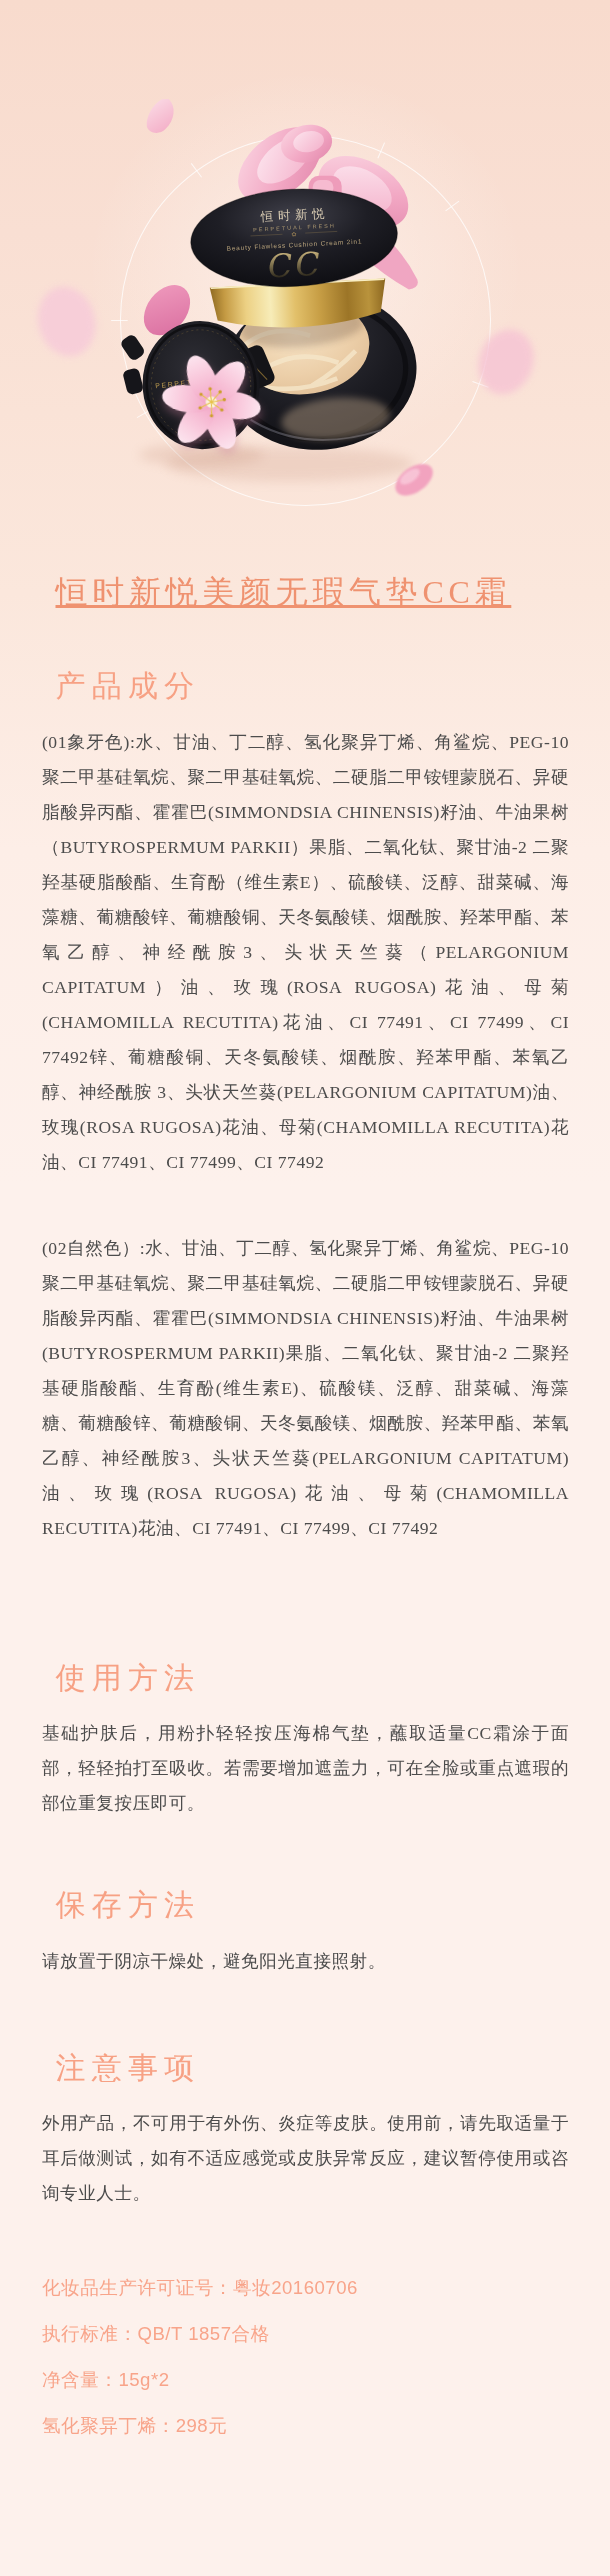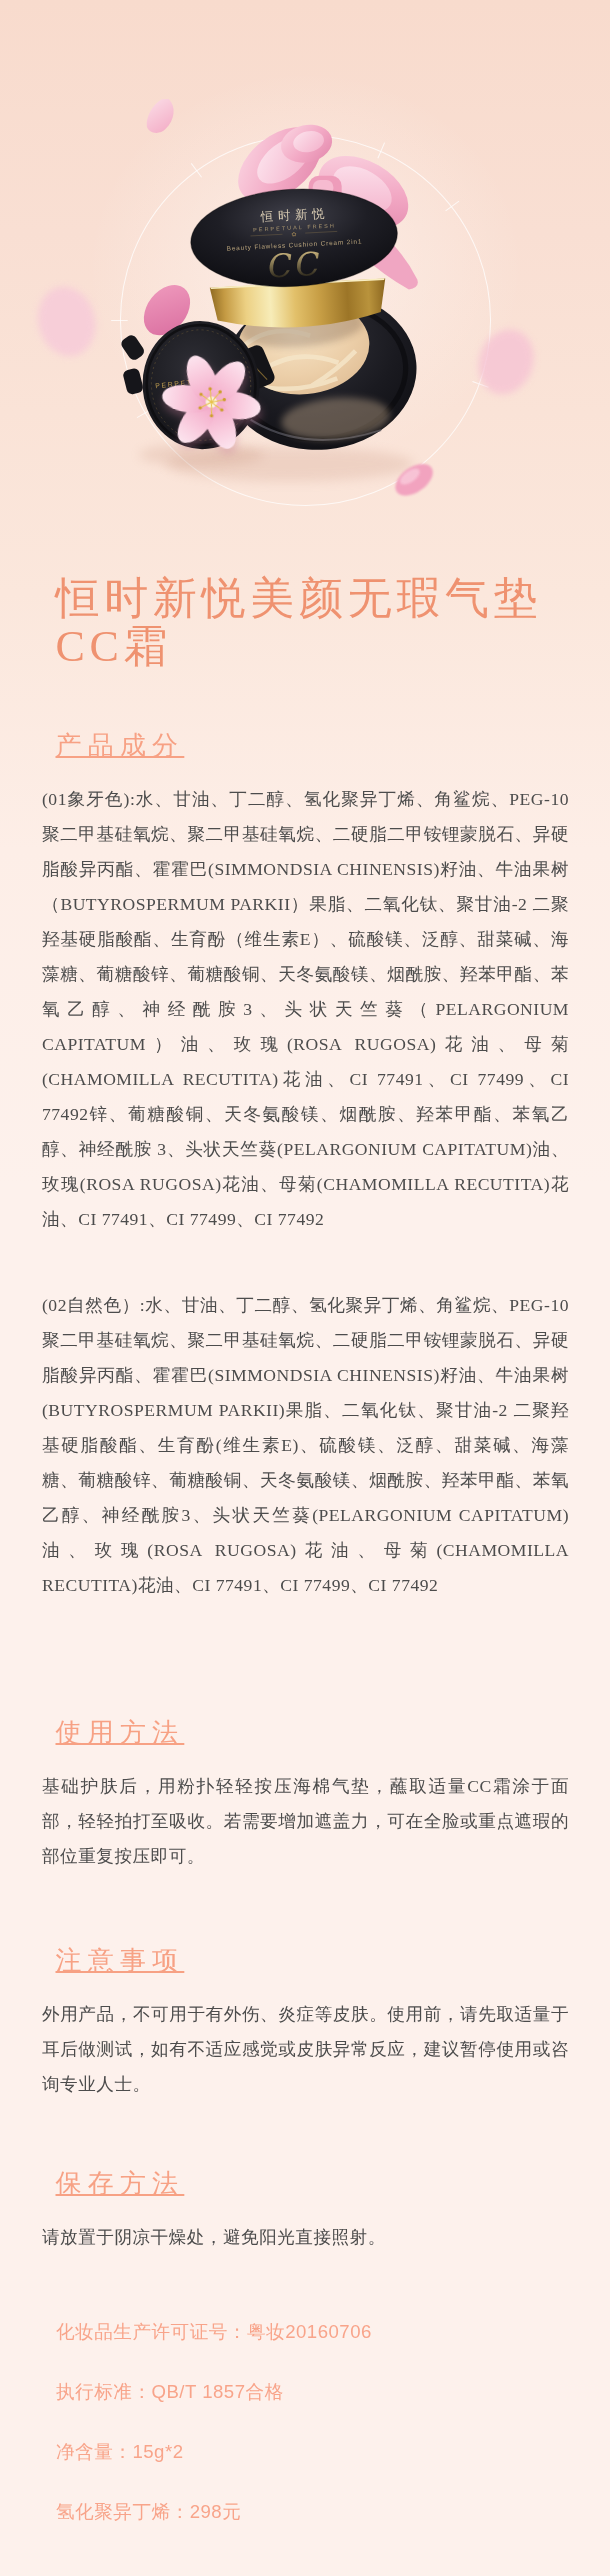--- a/index.html
+++ b/index.html
@@ -22,42 +22,42 @@
   .lid-divider-glyph { font-size:12px; fill:#8a7550; }
   .lid-product-line  { font-family:"Liberation Sans","DejaVu Sans",sans-serif; font-size:12.5px; letter-spacing:1.6px; fill:#b7a27b; }
   .lid-monogram  { font-family:"DejaVu Serif","Liberation Serif",serif; font-style:italic; font-size:62px; letter-spacing:6px; }
   .puff-label    { font-family:"Liberation Sans","DejaVu Sans",sans-serif; font-size:13.5px; letter-spacing:3.2px; fill:#bd9b4f; }
 
   
   .content { padding:0 42px; }
   .product-title {
     margin:40px 0 0 13.5px;
     font-family:"Liberation Serif","DejaVu Serif",serif; font-weight:400;
-    font-size:44px; line-height:1.1; letter-spacing:4.7px; color:#ef9270;
+    font-size:32px; line-height:1.1; letter-spacing:4.7px; color:#ef9270;text-decoration:underline;
   }
   .section-heading {
     margin:0 0 0 13.5px; font-weight:400;
-    font-size:26px; line-height:1.1; letter-spacing:6.2px; color:#f7a184;text-decoration:underline;
+    font-size:30px; line-height:1.1; letter-spacing:6.2px; color:#f7a184;
   }
   .body-text {
     margin:0; font-size:17.6px; line-height:35px; color:#4c4c4c;
     text-align:justify; letter-spacing:0.5px;font-family:Liberation Serif, serif;
   }
   .hd-ingredients { margin-top:59px; }
   .p-ingredients-1 { margin-top:23px; }
   .p-ingredients-2 { margin-top:51px; }
   .hd-usage   { margin-top:115px; }
   .p-usage    { margin-top:22px; }
   .hd-storage { margin-top:67px; }
   .p-storage  { margin-top:23px; }
   .hd-notice  { margin-top:72px; }
   .p-notice   { margin-top:22px; }
 
   .footer { margin-top:54px; }
-  .footer p { margin:14px; font-size:18.6px; line-height:46px; color:#f8a48a; letter-spacing:0.5px; }
+  .footer p { margin:0; font-size:18.6px; line-height:46px; color:#f8a48a; letter-spacing:0.5px; }
 </style>
 </head>
 <body>
 
 <div class="page">
 
   <div class="hero">
     <svg width="611" height="535" viewBox="0 0 1180 1035">
       <defs>
         <radialGradient id="gLid" cx="50%" cy="28%" r="80%">
@@ -274,27 +274,27 @@
       <p class="body-text p-ingredients-1">(01象牙色):水、甘油、丁二醇、氢化聚异丁烯、角鲨烷、PEG-10 聚二甲基硅氧烷、聚二甲基硅氧烷、二硬脂二甲铵锂蒙脱石、异硬脂酸异丙酯、霍霍巴(SIMMONDSIA CHINENSIS)籽油、牛油果树（BUTYROSPERMUM PARKII）果脂、二氧化钛、聚甘油-2 二聚羟基硬脂酸酯、生育酚（维生素E）、硫酸镁、泛醇、甜菜碱、海藻糖、葡糖酸锌、葡糖酸铜、天冬氨酸镁、烟酰胺、羟苯甲酯、苯氧乙醇、神经酰胺3、头状天竺葵（PELARGONIUM CAPITATUM）油、玫瑰(ROSA RUGOSA)花油、母菊(CHAMOMILLA RECUTITA)花油、CI 77491、CI 77499、CI 77492锌、葡糖酸铜、天冬氨酸镁、烟酰胺、羟苯甲酯、苯氧乙醇、神经酰胺 3、头状天竺葵(PELARGONIUM CAPITATUM)油、玫瑰(ROSA RUGOSA)花油、母菊(CHAMOMILLA RECUTITA)花油、CI 77491、CI 77499、CI 77492</p>
       <p class="body-text p-ingredients-2">(02自然色）:水、甘油、丁二醇、氢化聚异丁烯、角鲨烷、PEG-10 聚二甲基硅氧烷、聚二甲基硅氧烷、二硬脂二甲铵锂蒙脱石、异硬脂酸异丙酯、霍霍巴(SIMMONDSIA CHINENSIS)籽油、牛油果树(BUTYROSPERMUM PARKII)果脂、二氧化钛、聚甘油-2 二聚羟基硬脂酸酯、生育酚(维生素E)、硫酸镁、泛醇、甜菜碱、海藻糖、葡糖酸锌、葡糖酸铜、天冬氨酸镁、烟酰胺、羟苯甲酯、苯氧乙醇、神经酰胺3、头状天竺葵(PELARGONIUM CAPITATUM)油、玫瑰(ROSA RUGOSA)花油、母菊(CHAMOMILLA RECUTITA)花油、CI 77491、CI 77499、CI 77492</p>
     </section>
 
     <section>
       <h2 class="section-heading hd-usage">使用方法</h2>
       <p class="body-text p-usage">基础护肤后，用粉扑轻轻按压海棉气垫，蘸取适量CC霜涂于面部，轻轻拍打至吸收。若需要增加遮盖力，可在全脸或重点遮瑕的部位重复按压即可。</p>
     </section>
 
     <section>
+      <h2 class="section-heading hd-storage">保存方法</h2>
+      <p class="body-text p-storage">请放置于阴凉干燥处，避免阳光直接照射。</p>
+    </section>
+
+    <section>
       <h2 class="section-heading hd-notice">注意事项</h2>
       <p class="body-text p-notice">外用产品，不可用于有外伤、炎症等皮肤。使用前，请先取适量于耳后做测试，如有不适应感觉或皮肤异常反应，建议暂停使用或咨询专业人士。</p>
-    </section>
-
-    <section>
-      <h2 class="section-heading hd-storage">保存方法</h2>
-      <p class="body-text p-storage">请放置于阴凉干燥处，避免阳光直接照射。</p>
     </section>
 
     <div class="footer">
       <p>化妆品生产许可证号：粤妆20160706</p>
       <p>执行标准：QB/T 1857合格</p>
       <p>净含量：15g*2</p>
       <p>氢化聚异丁烯：298元</p>
     </div>
 
   </div>

